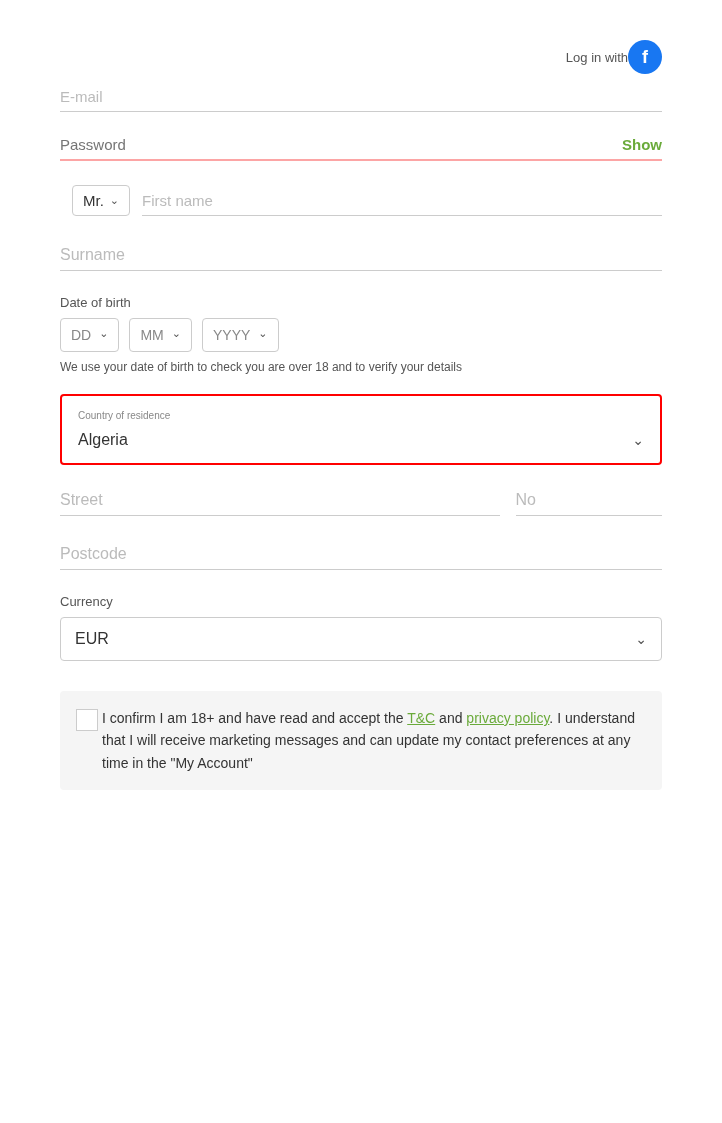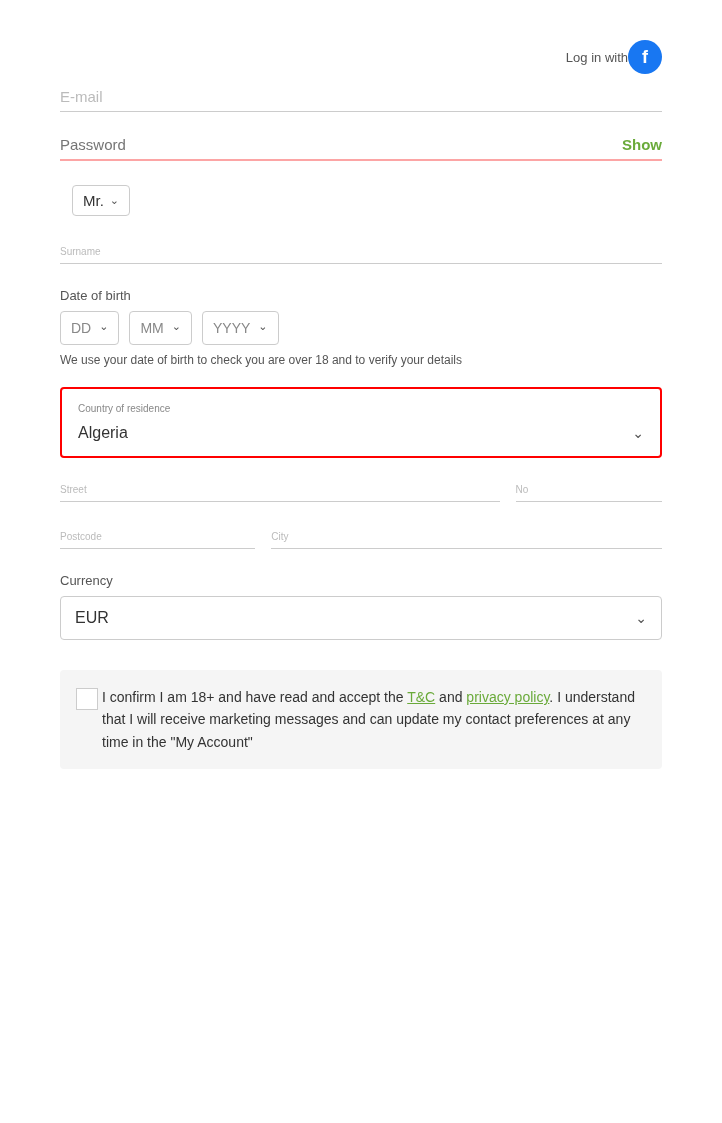--- a/index.html
+++ b/index.html
@@ -45,21 +45,21 @@
 
     .field-group {
       margin-bottom: 24px;
     }
 
     .field-input {
       width: 100%;
       border: none;
       border-bottom: 1px solid #ccc;
       padding: 6px 0;
-      font-size: 10px;
+      font-size: 16px;
       outline: none;
       color: #333;
       background: transparent;
     }
 
     .field-input::placeholder {
       color: #bbb;
     }
 
     .password-row {
@@ -320,20 +320,21 @@
 <div class="password-row">
   <input type="password" placeholder="Password" style="">
   <button class="show-btn">Show</button>
 </div>
 
 <div class="name-row">
   <div class="salutation-select">
     <span>Mr.</span>
     <span class="chevron">⌄</span>
   </div>
+  <input type="text" class="firstname-input" placeholder="First name" style="">
 </div>
 
 <div class="field-group">
   <input type="text" class="field-input" placeholder="Surname" style="">
 </div>
 
 <div>
   <span class="dob-label">Date of birth</span>
   <div class="dob-row">
     <div class="dob-select">
@@ -366,23 +367,20 @@
   </div>
   <div class="no-group">
     <input type="text" class="field-input" placeholder="No" style="">
   </div>
 </div>
 
 <div class="postcode-city-row">
   <div class="postcode-group">
     <input type="text" class="field-input" placeholder="Postcode" style="">
   </div>
-  <div class="city-group">
-    <input type="text" class="field-input" placeholder="City" style="">
-  </div>
 </div>
 
 <div>
   <span class="currency-label">Currency</span>
   <div class="currency-select-box">
     <span>EUR</span>
     <span class="chevron">⌄</span>
   </div>
 </div>
 

